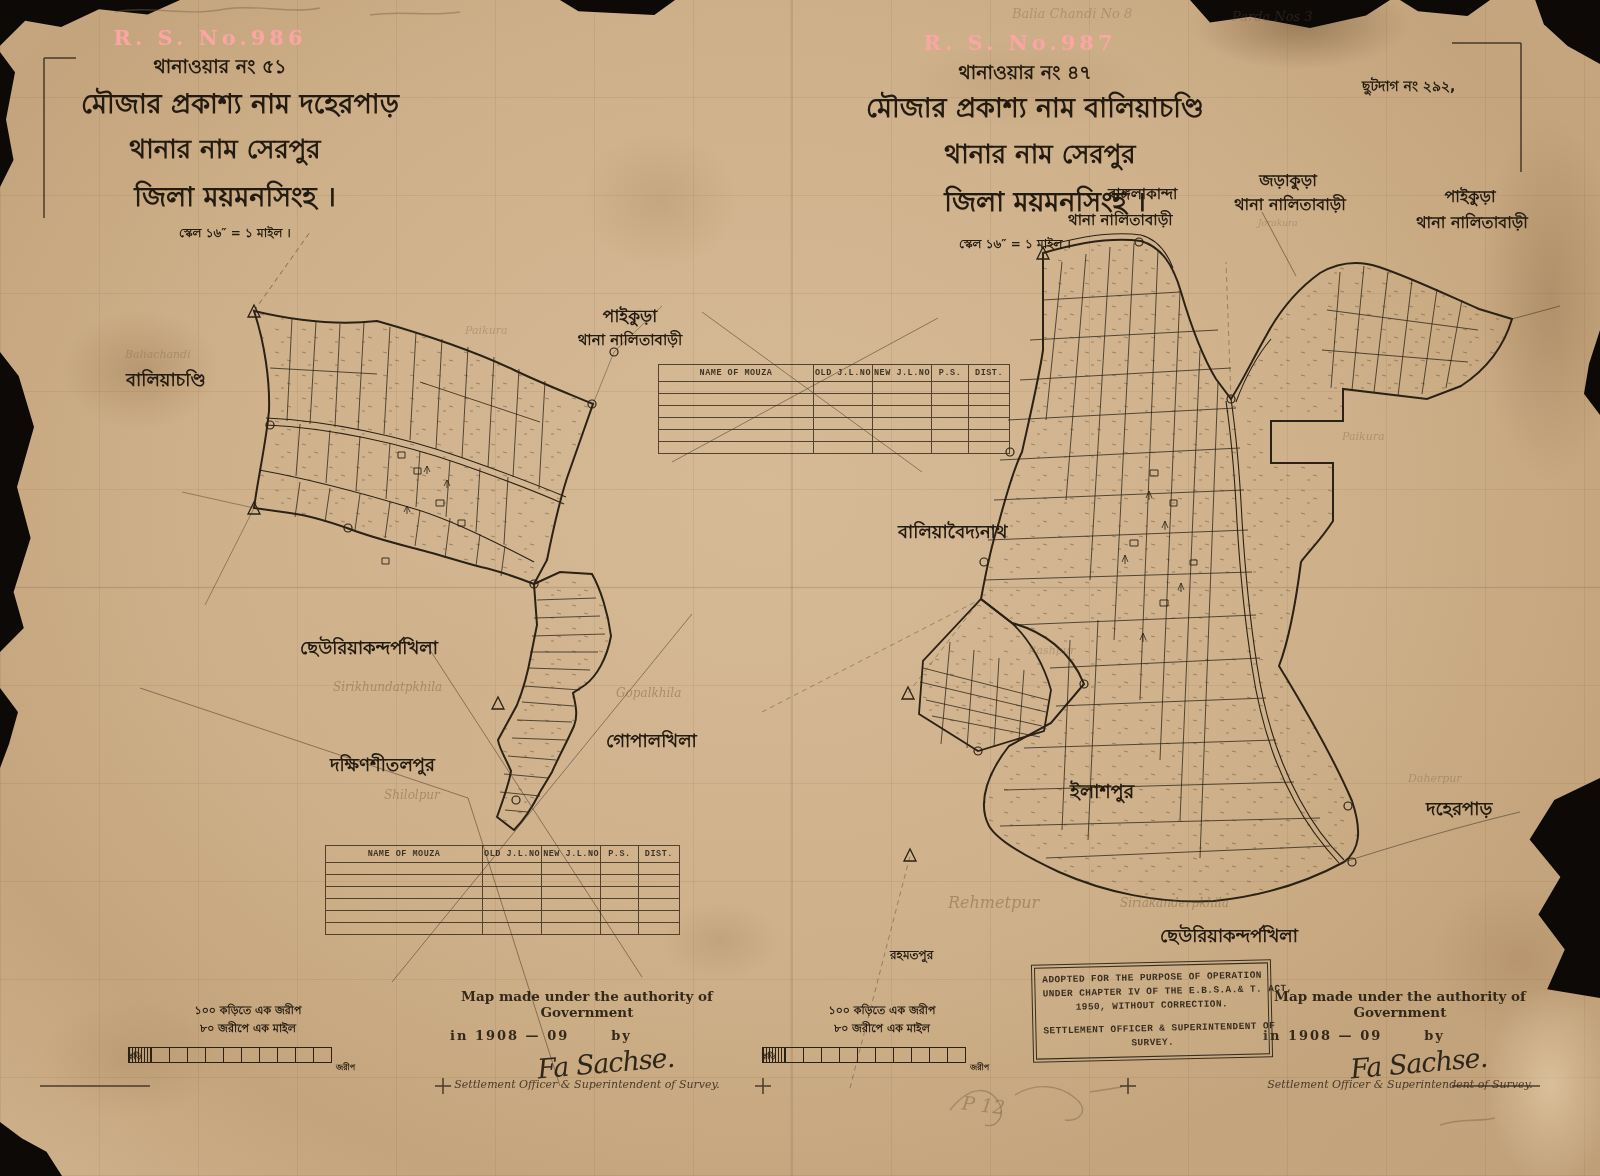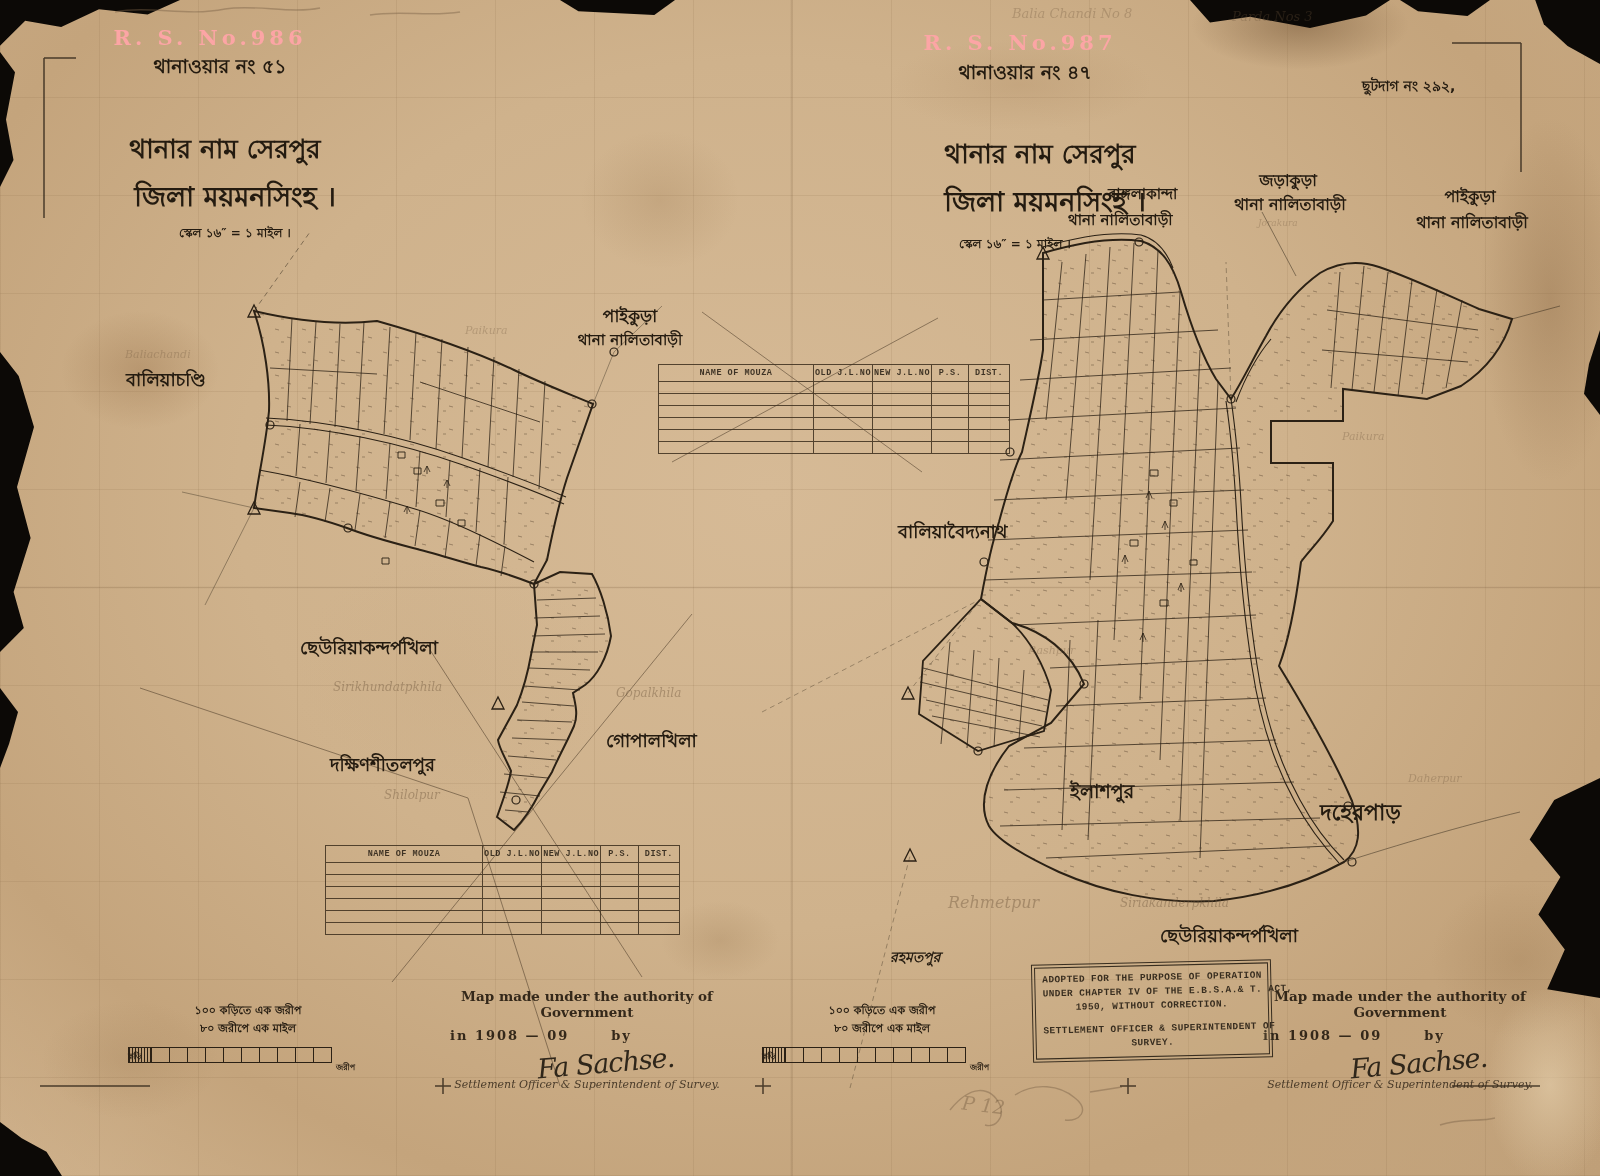--- a/index.html
+++ b/index.html
@@ -150,55 +150,57 @@
     <g stroke="#2b2115" fill="none" stroke-width="1.5" opacity="0.8">
       <path d="M44,58 L44,218 M44,58 L76,58"></path>
       <path d="M1452,43 L1521,43 M1521,43 L1521,172"></path>
       <path d="M40,1086 L150,1086 M1452,1086 L1540,1086"></path>
       <path d="M435,1086 L451,1086 M443,1078 L443,1094 M755,1086 L771,1086 M763,1078 L763,1094 M1120,1086 L1136,1086 M1128,1078 L1128,1094"></path>
     </g>
   </svg>
 
   <div class="abs hdr-rs center" style="left:95px;top:25px;width:230px;font-size:21px;">R. S. No.986</div>
   <div class="abs beng center" style="left:110px;top:56px;width:220px;font-size:19px;">থানাওয়ার নং ৫১</div>
+  <div class="abs beng center" style="left:40px;top:88px;width:400px;font-size:27px;">মৌজার প্রকাশ্য নাম দহেরপাড়</div>
   <div class="abs beng center" style="left:70px;top:135px;width:310px;font-size:26px;">থানার নাম সেরপুর</div>
   <div class="abs beng center" style="left:90px;top:181px;width:290px;font-size:27px;">জিলা ময়মনসিংহ ।</div>
   <div class="abs beng center" style="left:145px;top:227px;width:180px;font-size:12px;">স্কেল ১৬″ = ১ মাইল ।</div>
 
   <div class="abs maplabel" style="left:126px;top:366px;font-size:18px;">বালিয়াচণ্ডি</div>
   <div class="abs maplabel center" style="left:560px;top:303px;width:140px;font-size:17px;">পাইকুড়া</div>
   <div class="abs maplabel center" style="left:540px;top:328px;width:180px;font-size:15px;">থানা নালিতাবাড়ী</div>
   <div class="abs maplabel" style="left:300px;top:634px;font-size:18px;">ছেউরিয়াকন্দর্পখিলা</div>
   <div class="abs maplabel" style="left:606px;top:727px;font-size:18px;">গোপালখিলা</div>
   <div class="abs maplabel" style="left:330px;top:751px;font-size:18px;">দক্ষিণশীতলপুর</div>
 
   <div class="abs pencil-en" style="left:125px;top:348px;font-size:11px;opacity:.3;">Baliachandi</div>
   <div class="abs pencil-en" style="left:465px;top:324px;font-size:11px;opacity:.3;">Paikura</div>
   <div class="abs pencil-en" style="left:333px;top:680px;font-size:12px;">Sirikhundatpkhila</div>
   <div class="abs pencil-en" style="left:616px;top:686px;font-size:12px;">Gopalkhila</div>
   <div class="abs pencil-en" style="left:384px;top:788px;font-size:12px;">Shilolpur</div>
 
   <div class="abs hdr-rs center" style="left:900px;top:30px;width:240px;font-size:21px;">R. S. No.987</div>
   <div class="abs beng center" style="left:910px;top:62px;width:230px;font-size:19px;">থানাওয়ার নং ৪৭</div>
+  <div class="abs beng center" style="left:820px;top:92px;width:430px;font-size:27px;">মৌজার প্রকাশ্য নাম বালিয়াচণ্ডি</div>
   <div class="abs beng center" style="left:875px;top:140px;width:330px;font-size:26px;">থানার নাম সেরপুর</div>
   <div class="abs beng center" style="left:895px;top:186px;width:300px;font-size:27px;">জিলা ময়মনসিংহ ।</div>
   <div class="abs beng" style="left:1088px;top:186px;font-size:15px;margin-left:20px;">বাঙ্গলাকান্দা</div>
   <div class="abs beng" style="left:1068px;top:212px;font-size:15px;">থানা নালিতাবাড়ী</div>
   <div class="abs beng center" style="left:925px;top:238px;width:180px;font-size:12px;">স্কেল ১৬″ = ১ মাইল ।</div>
   <div class="abs beng" style="left:1362px;top:78px;font-size:14px;">ছুটদাগ নং ২৯২,</div>
 
   <div class="abs maplabel center" style="left:1218px;top:168px;width:140px;font-size:16px;">জড়াকুড়া</div>
   <div class="abs maplabel center" style="left:1200px;top:192px;width:180px;font-size:16px;">থানা নালিতাবাড়ী</div>
   <div class="abs maplabel center" style="left:1400px;top:184px;width:140px;font-size:16px;">পাইকুড়া</div>
   <div class="abs maplabel center" style="left:1382px;top:210px;width:180px;font-size:16px;">থানা নালিতাবাড়ী</div>
   <div class="abs maplabel" style="left:898px;top:518px;font-size:18px;">বালিয়াবৈদ্যনাথ</div>
   <div class="abs maplabel" style="left:1070px;top:777px;font-size:19px;">ইলাশপুর</div>
-  <div class="abs maplabel" style="left:1320px;top:795px;font-size:22px;">দহেরপাড়</div>
+  <div class="abs maplabel" style="left:1426px;top:795px;font-size:18px;">দহেরপাড়</div>
   <div class="abs maplabel" style="left:1160px;top:922px;font-size:18px;">ছেউরিয়াকন্দর্পখিলা</div>
-  <div class="abs maplabel" style="left:890px;top:946px;font-size:14px;font-style:italic;">রহমতপুর</div>
+  <div class="abs maplabel" style="left:890px;top:946px;font-size:12px;">রহমতপুর</div>
 
   <div class="abs pencil-en" style="left:1258px;top:218px;font-size:9px;opacity:.3;">Jorakura</div>
   <div class="abs pencil-en" style="left:1342px;top:430px;font-size:11px;opacity:.32;">Paikura</div>
   <div class="abs pencil-en" style="left:1028px;top:644px;font-size:11px;opacity:.32;">Rashpur</div>
   <div class="abs pencil-en" style="left:948px;top:893px;font-size:16px;">Rehmetpur</div>
   <div class="abs pencil-en" style="left:1120px;top:896px;font-size:12px;">Siriakanderpkhila</div>
   <div class="abs pencil-en" style="left:1408px;top:772px;font-size:11px;opacity:.32;">Daherpur</div>
   <div class="abs pencil-en" style="left:1012px;top:6px;font-size:13px;opacity:.3;">Balia Chandi No 8</div>
   <div class="abs pencil-en" style="left:1232px;top:9px;font-size:13px;opacity:.3;">Parda Nos 3</div>
   <div class="abs pencil-en" style="left:962px;top:1094px;font-size:19px;opacity:.4;transform:rotate(7deg);">P 12</div>

